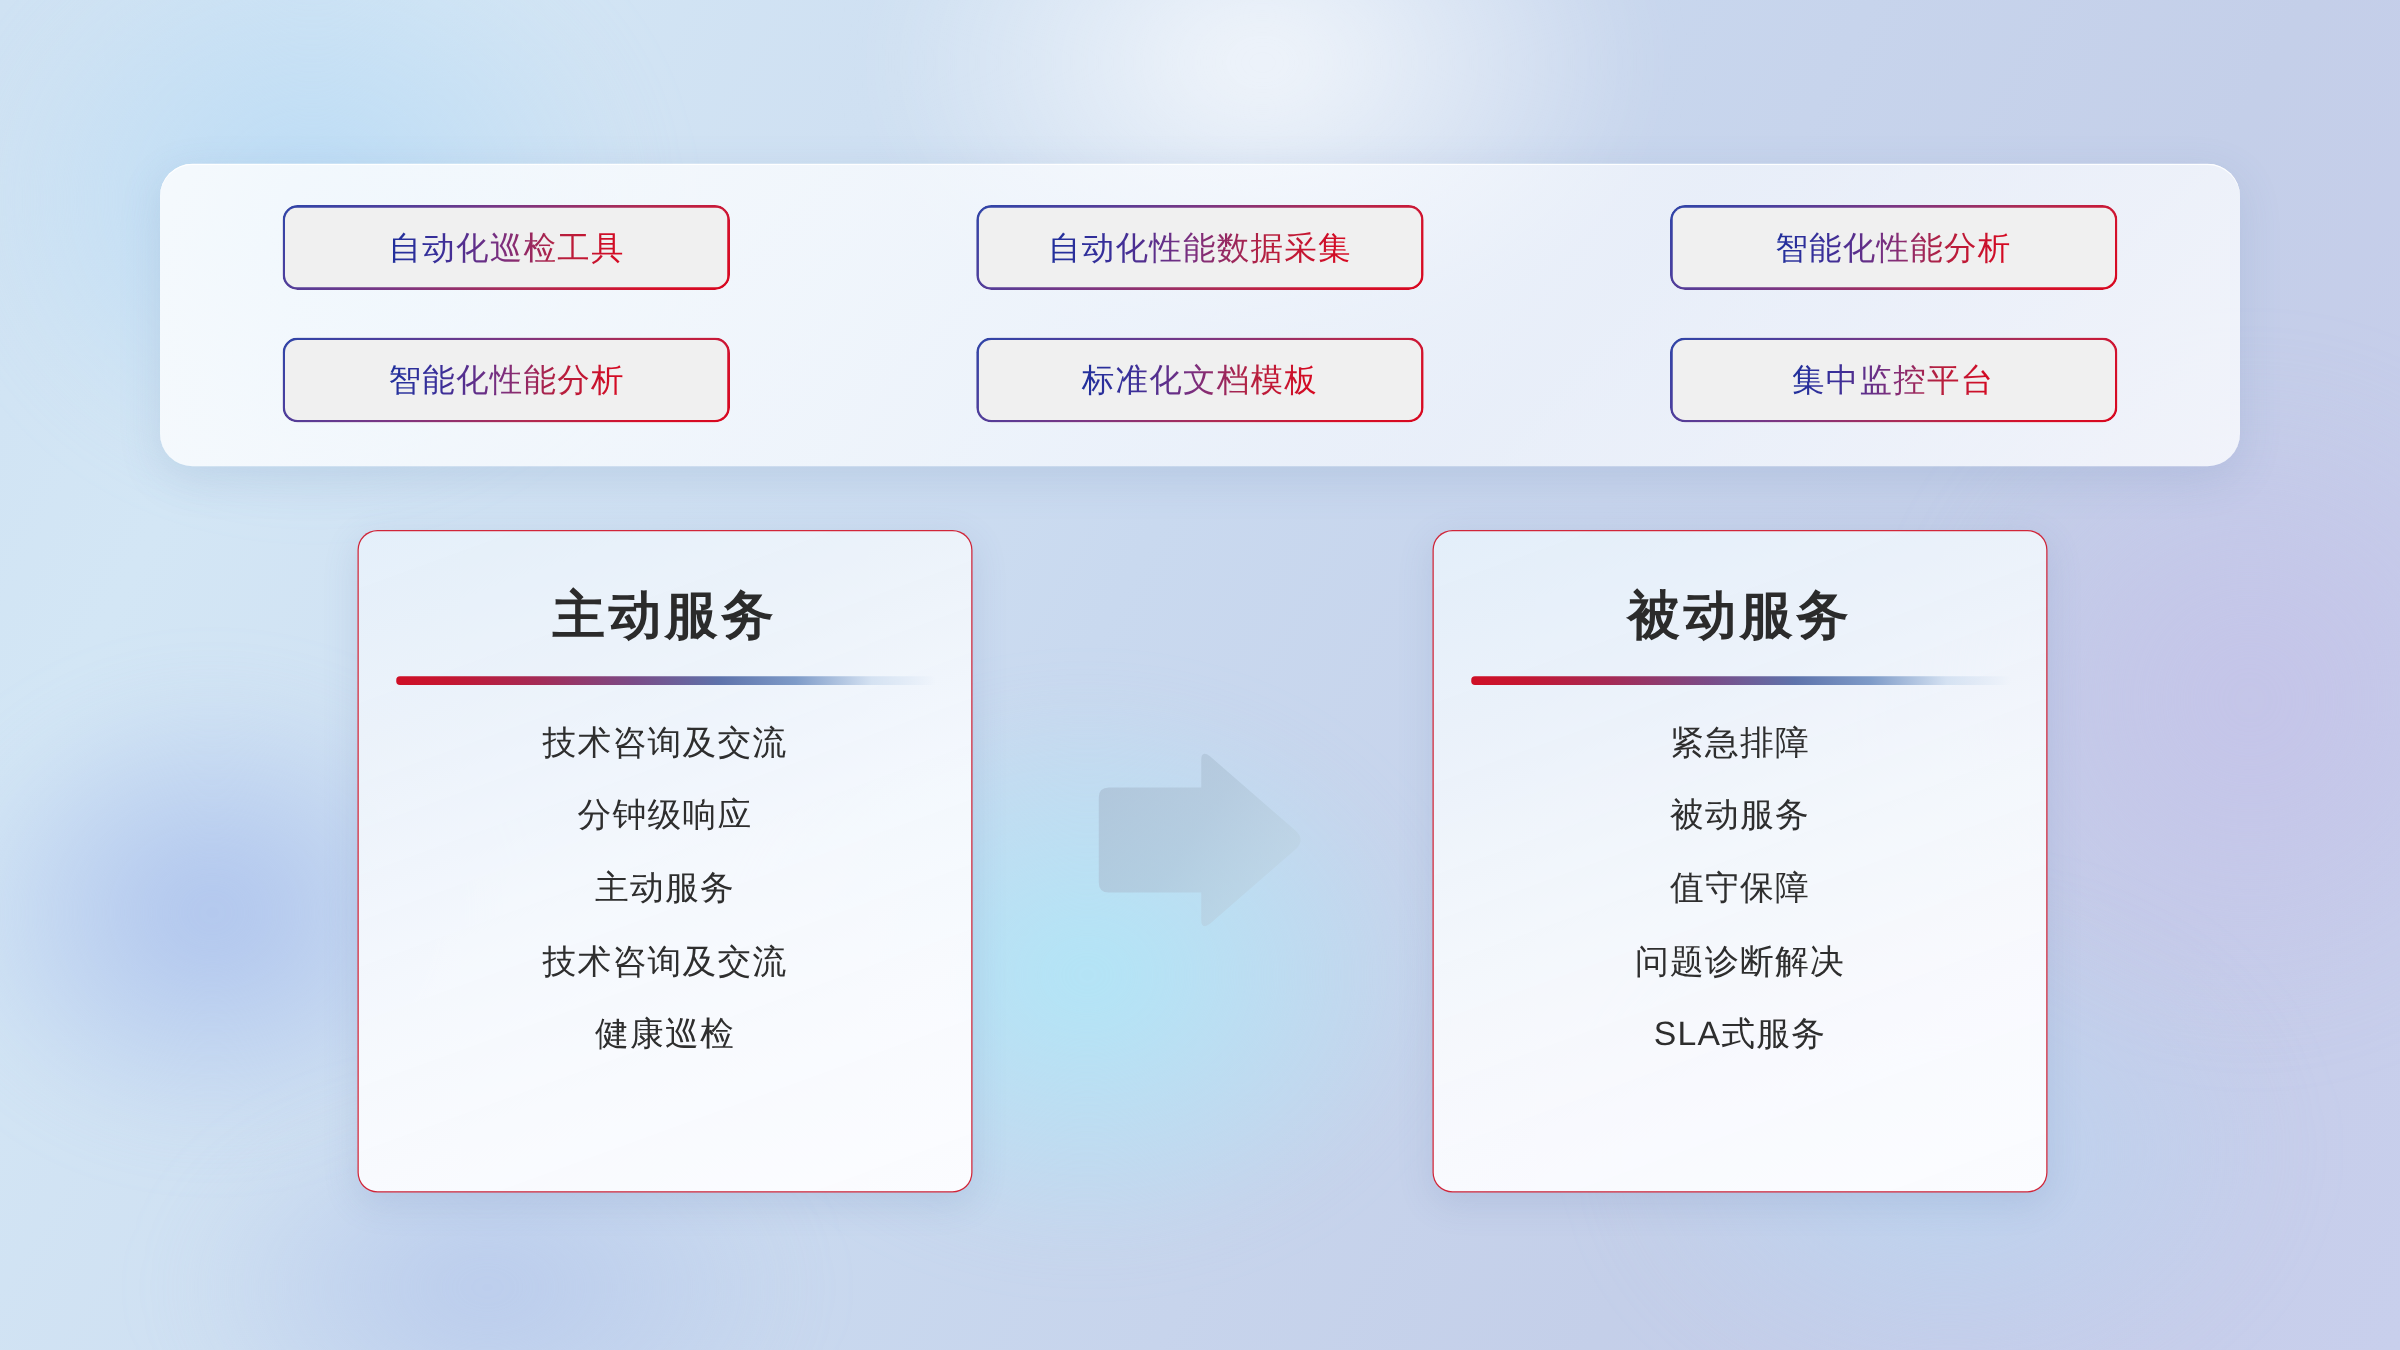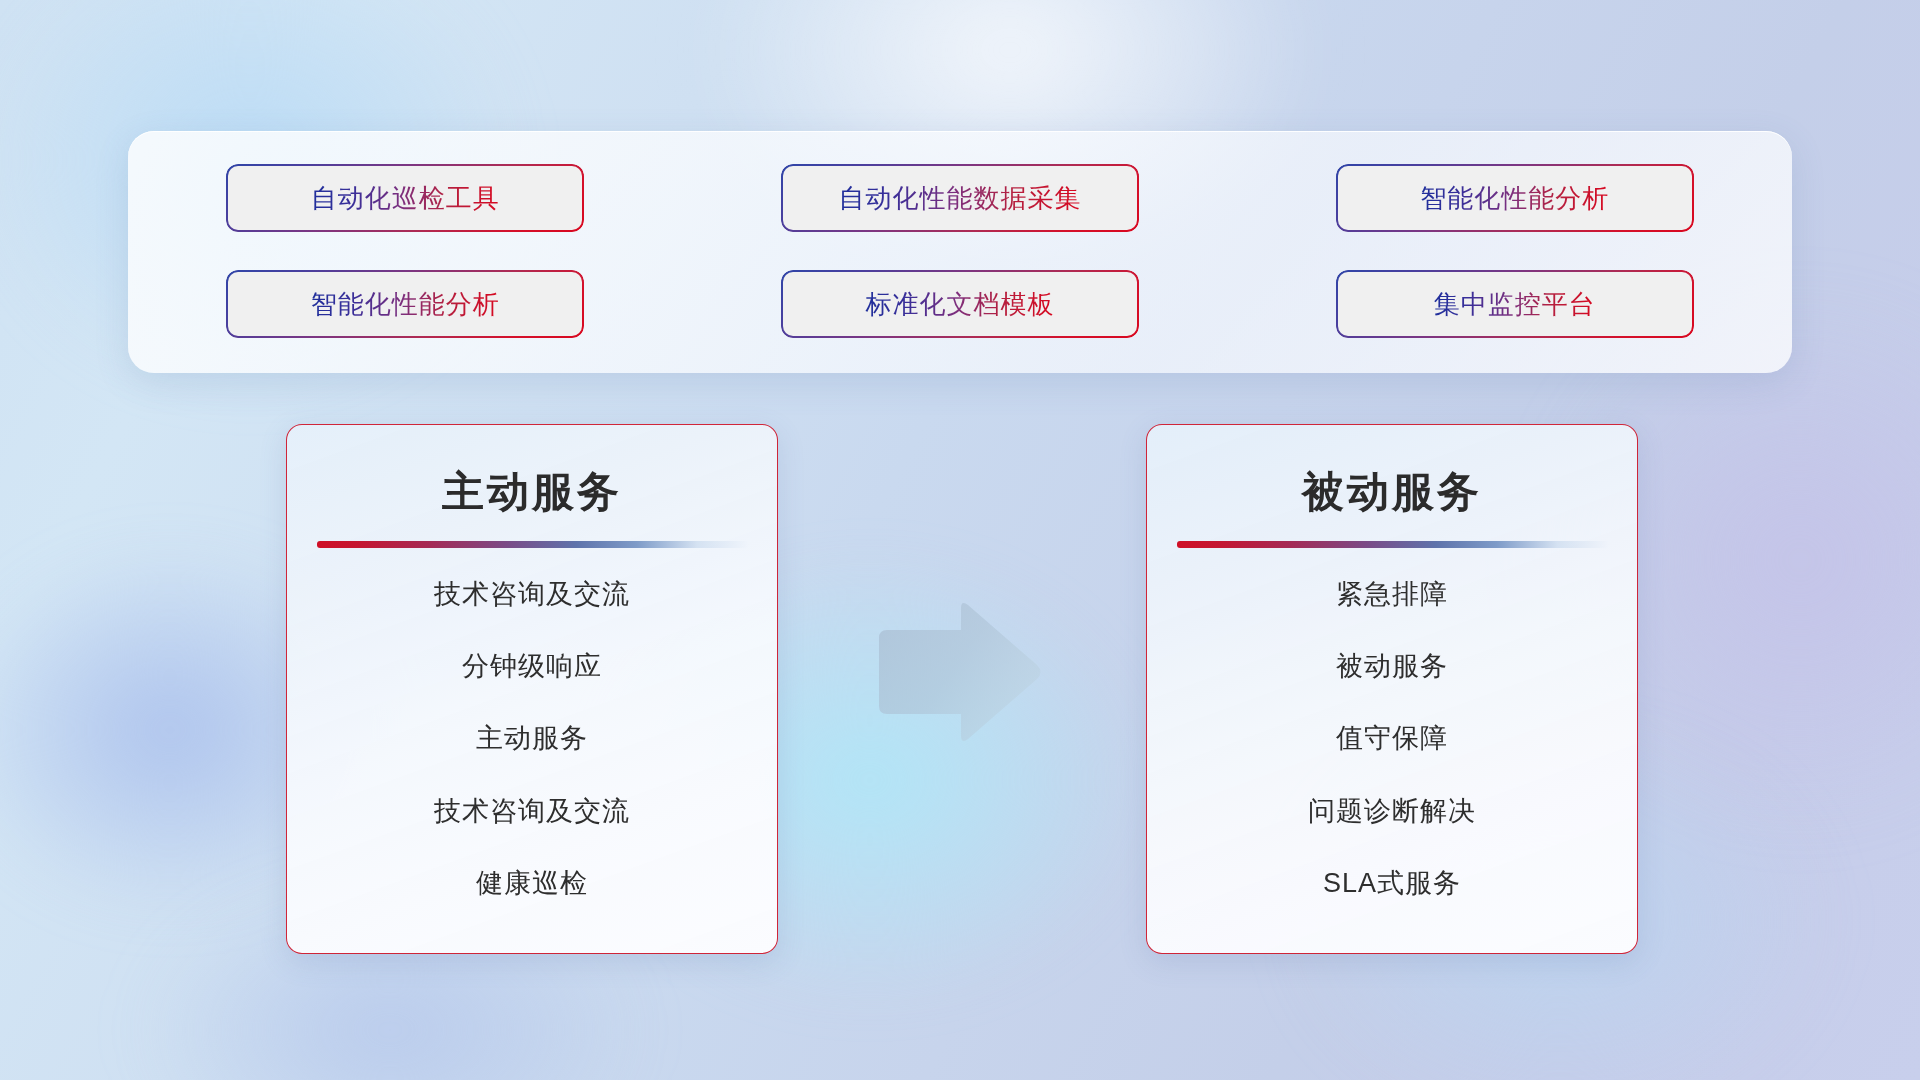--- a/index.html
+++ b/index.html
@@ -195,21 +195,21 @@
         rgba(190,210,234,0.55) 88%,
         rgba(220,232,244,0.0) 100%);
   }
   .svc-list {
     margin: 30px 0 0 0;
     padding: 0;
     list-style: none;
     display: flex;
     flex-direction: column;
     align-items: center;
-    gap: 40px;
+    gap: 26px;
   }
   .svc-item {
     font-size: 27px;
     color: #2e2e2e;
     letter-spacing: 1px;
     white-space: nowrap;
     line-height: 1.2;
   }
 
   

